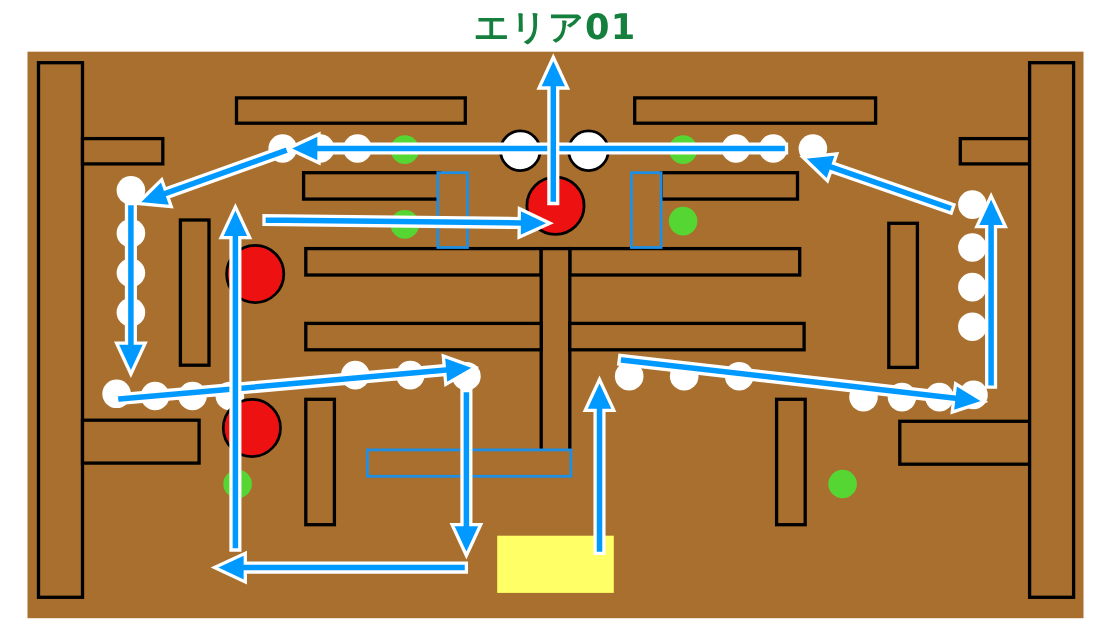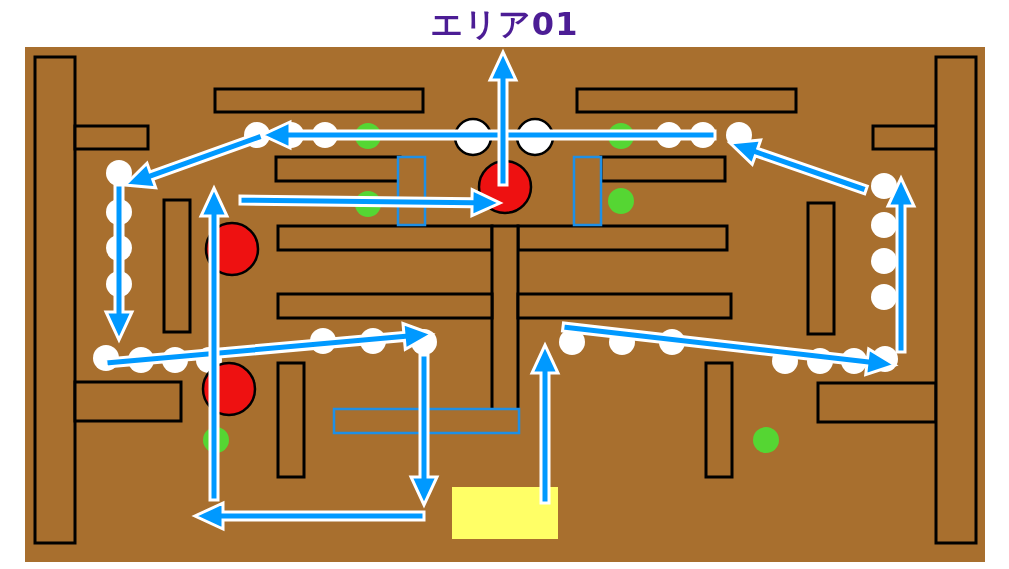--- a/index.html
+++ b/index.html
@@ -1,17 +1,17 @@
 <!DOCTYPE html>
 <html><head>
 <meta charset="utf-8">
 <style>
   html, body { margin:0; padding:0; background:#ffffff; }
   body { width:1009px; height:569px; position:relative; overflow:hidden; font-family:"DejaVu Sans", sans-serif; }
-  .title { position:absolute; left:0; top:4px; width:1009px; text-align:center; font-size:32px; font-weight:bold; color:#4c1d95; letter-spacing:1px; line-height:40px; }
+  .title { position:absolute; left:0; top:4px; width:1009px; text-align:center; font-size:32px; font-weight:bold; color:#15803d; letter-spacing:1px; line-height:40px; }
   svg.map { position:absolute; left:0; top:0; }
 </style>
 </head>
 <body>
 
 <div class="title">エリア01</div>
 
 <svg class="map" id="map" width="1009" height="569" viewBox="0 0 1009 569" xmlns="http://www.w3.org/2000/svg">
   <g id="board-layer">
       <rect x="25" y="47" width="960" height="515" fill="#a86f2e"></rect>

